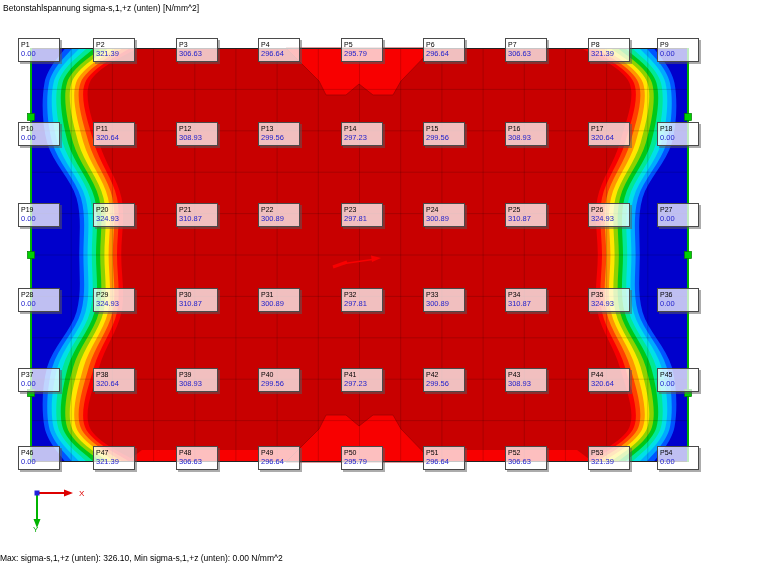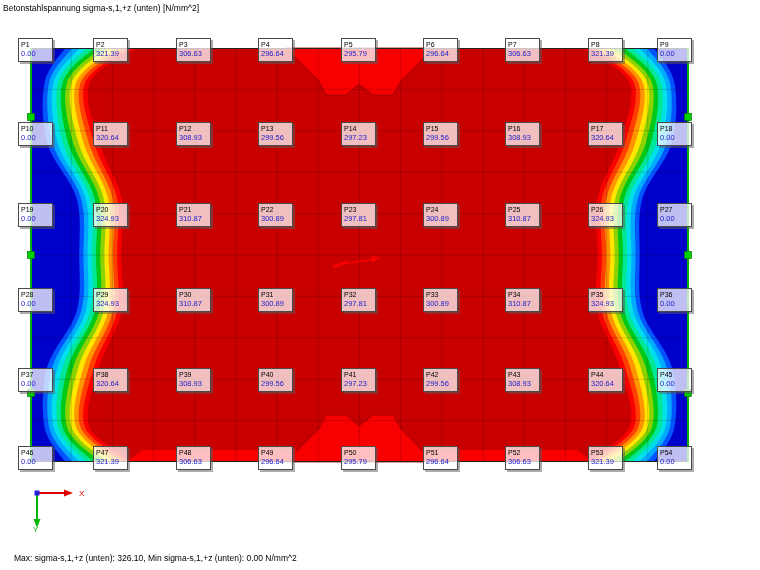--- a/index.html
+++ b/index.html
@@ -1,29 +1,29 @@
 <!DOCTYPE html>
 <html><head>
 <meta charset="utf-8">
 <style>
   html,body{margin:0;padding:0;background:#ffffff;}
   .app{
     position:relative;width:760px;height:570px;background:#ffffff;overflow:hidden;
     font-family:"Liberation Sans", sans-serif;
   }
   .hdr{position:absolute;left:3px;top:3px;z-index:10;font-size:8.5px;color:#000;line-height:1.3;}
-  .status{position:absolute;left:14px;top:553px;z-index:10;font-size:8.5px;color:#000;}
+  .status{position:absolute;left:0;top:553px;z-index:10;font-size:8.5px;color:#000;}
   .plotwrap{position:absolute;left:30px;top:48px;width:659px;height:414px;z-index:1;}
   .plotwrap svg{overflow:visible;display:block;}
   .plabel{
     position:absolute;z-index:5;min-width:28px;
     background:rgba(255,255,255,0.75);
     border:1px solid #4a4a4a;
     box-shadow:2px 2px 0 rgba(90,90,90,0.5);
-    font-size:7px;line-height:1.35;padding:1px 3px 1px 2px;
+    font-size:7px;line-height:1.35;padding:1px 10px 1px 2px;
     white-space:nowrap;
   }
   .pname{color:#000;}
   .pval{color:#2222cc;font-size:7.5px;}
   .axisicon{position:absolute;left:28px;top:483px;z-index:6;}
 </style>
 </head>
 <body>
 
 <div class="app">

